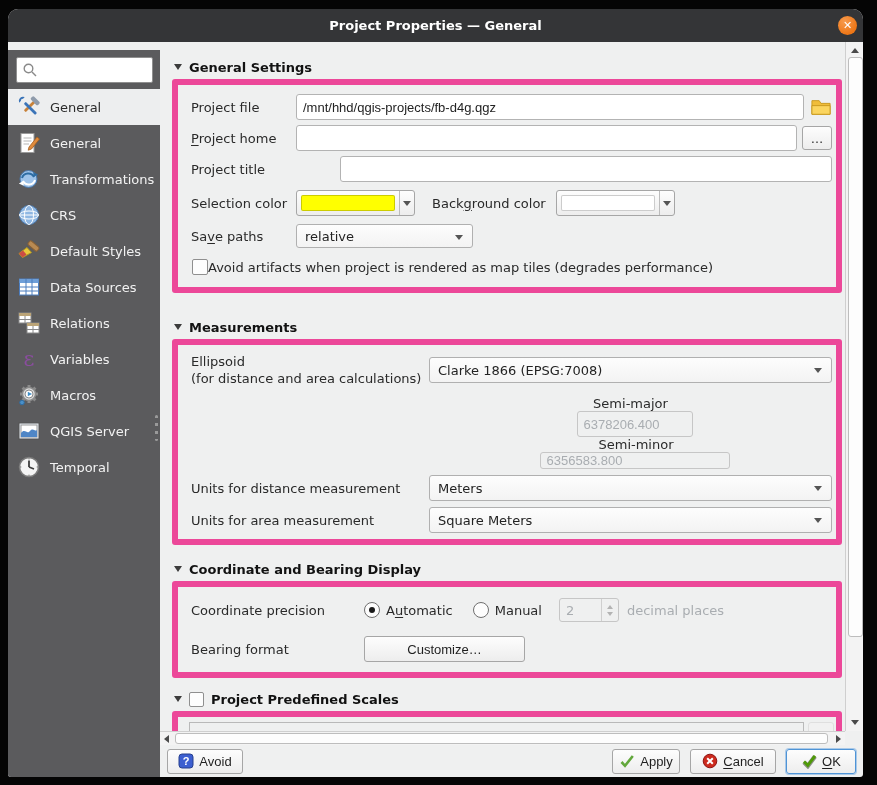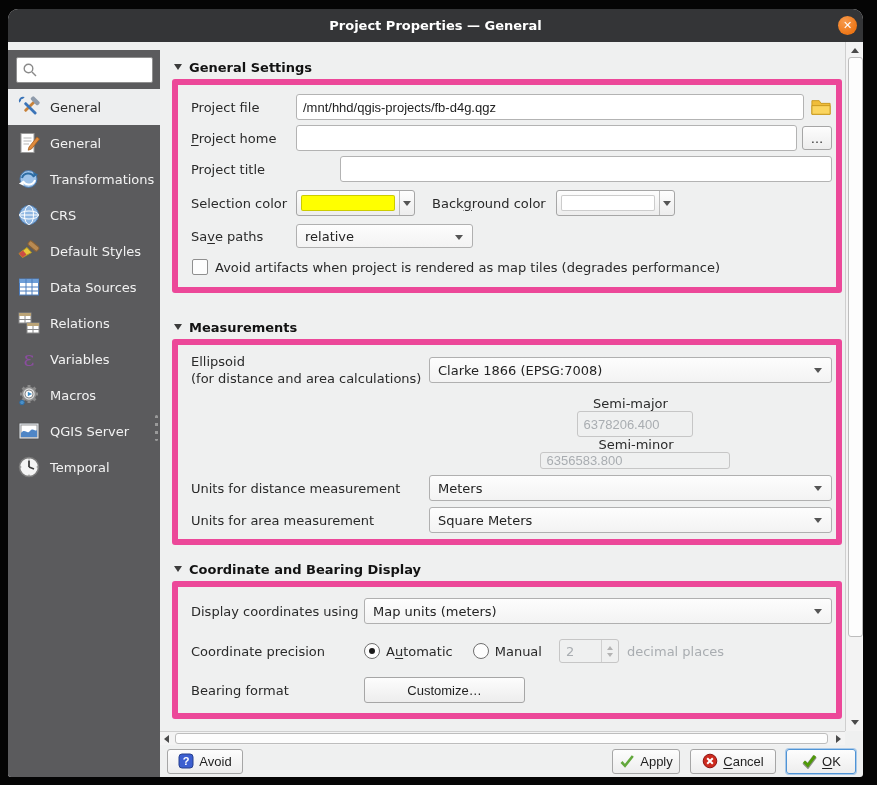--- a/index.html
+++ b/index.html
@@ -299,21 +299,21 @@
             <span class="dd"></span>
           </span>
         </span>
       </div>
       <div class="row" style="margin-bottom:11px;">
         <span class="lbl"><span>Sa</span><span class="mn">v</span><span>e paths</span></span>
         <span class="combo" style="width:177px;box-sizing:border-box;">
           <span>relative</span>
         </span>
       </div>
-      <div style="display:flex;align-items:center;gap:7px;margin-left:1px;">
+      <div style="display:flex;align-items:center;margin-left:1px;">
         <span class="checkbox"></span>
         <span class="lbl">Avoid artifacts when project is rendered as map tiles (degrades performance)</span>
       </div>
     </div>
 
     <div class="sec-head" style="margin-top:25px;">
       <span class="tri"></span>
       <span class="sec-title">Measurements</span>
     </div>
     <div class="frame s2" style="padding:8px 4px 6px 13px;">
@@ -347,26 +347,20 @@
           <span>Square Meters</span>
         </span>
       </div>
     </div>
 
     <div class="sec-head" style="margin-top:15px;">
       <span class="tri"></span>
       <span class="sec-title">Coordinate and Bearing Display</span>
     </div>
     <div class="frame s3" style="padding:11px 4px 10px 13px;">
-      <div class="row" style="margin-bottom:15px;">
-        <span class="lbl">Display coordinates using</span>
-        <span class="combo">
-          <span>Map units (meters)</span>
-        </span>
-      </div>
       <div class="row" style="margin-bottom:14px;">
         <span class="lbl">Coordinate precision</span>
         <span style="display:flex;align-items:center;">
           <span class="radio checked"></span>
           <span class="lbl" style="margin-left:6px;"><span>A</span><span class="mn">u</span><span>tomatic</span></span>
           <span class="radio" style="margin-left:20px;"></span>
           <span class="lbl" style="margin-left:6px;">Manual</span>
           <span class="spin" style="margin-left:17px;">
             <span class="val">2</span>
             <span class="arrows">

